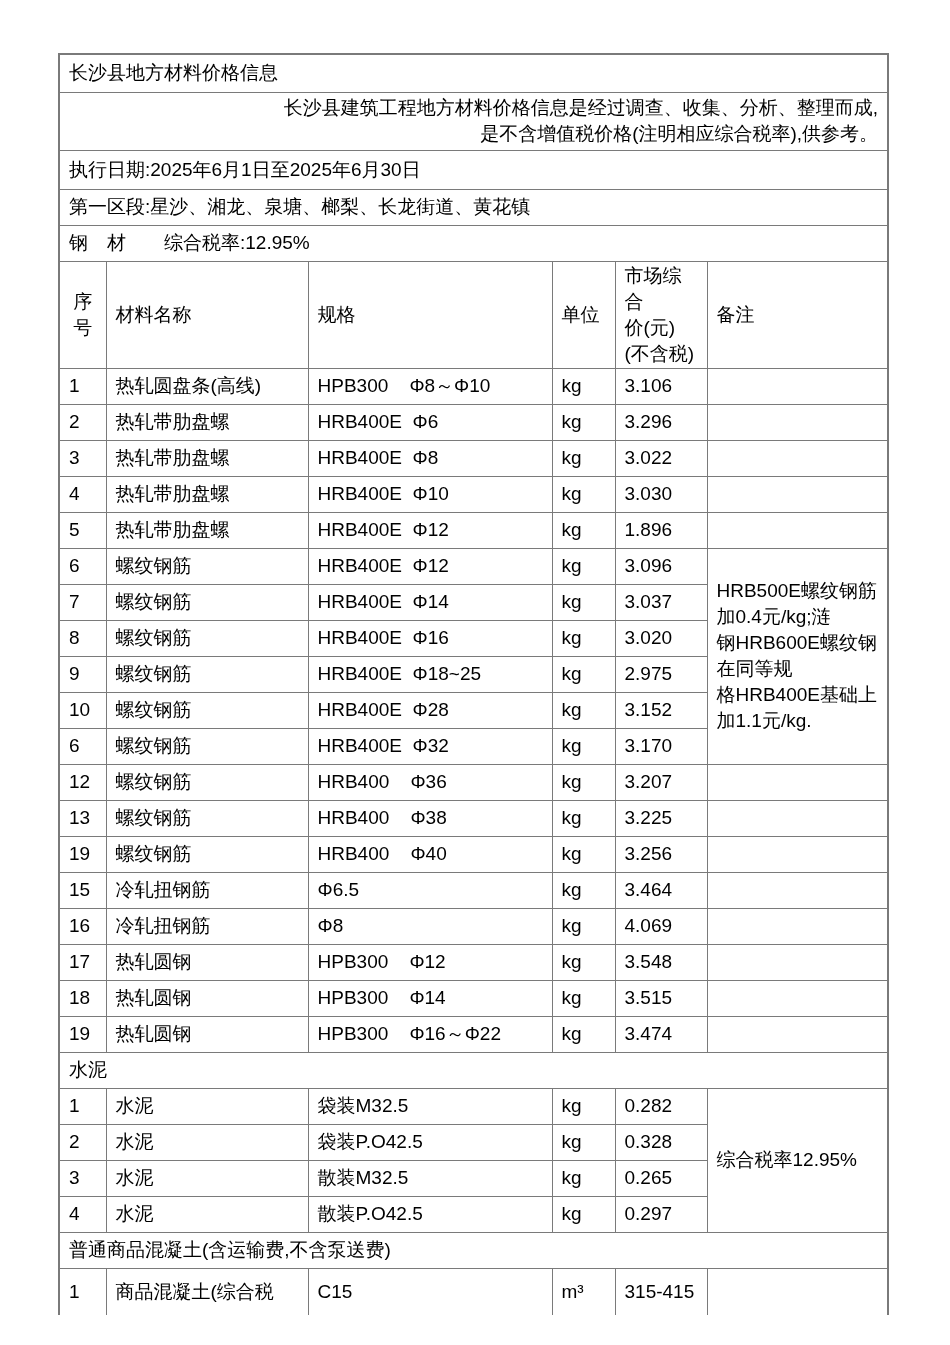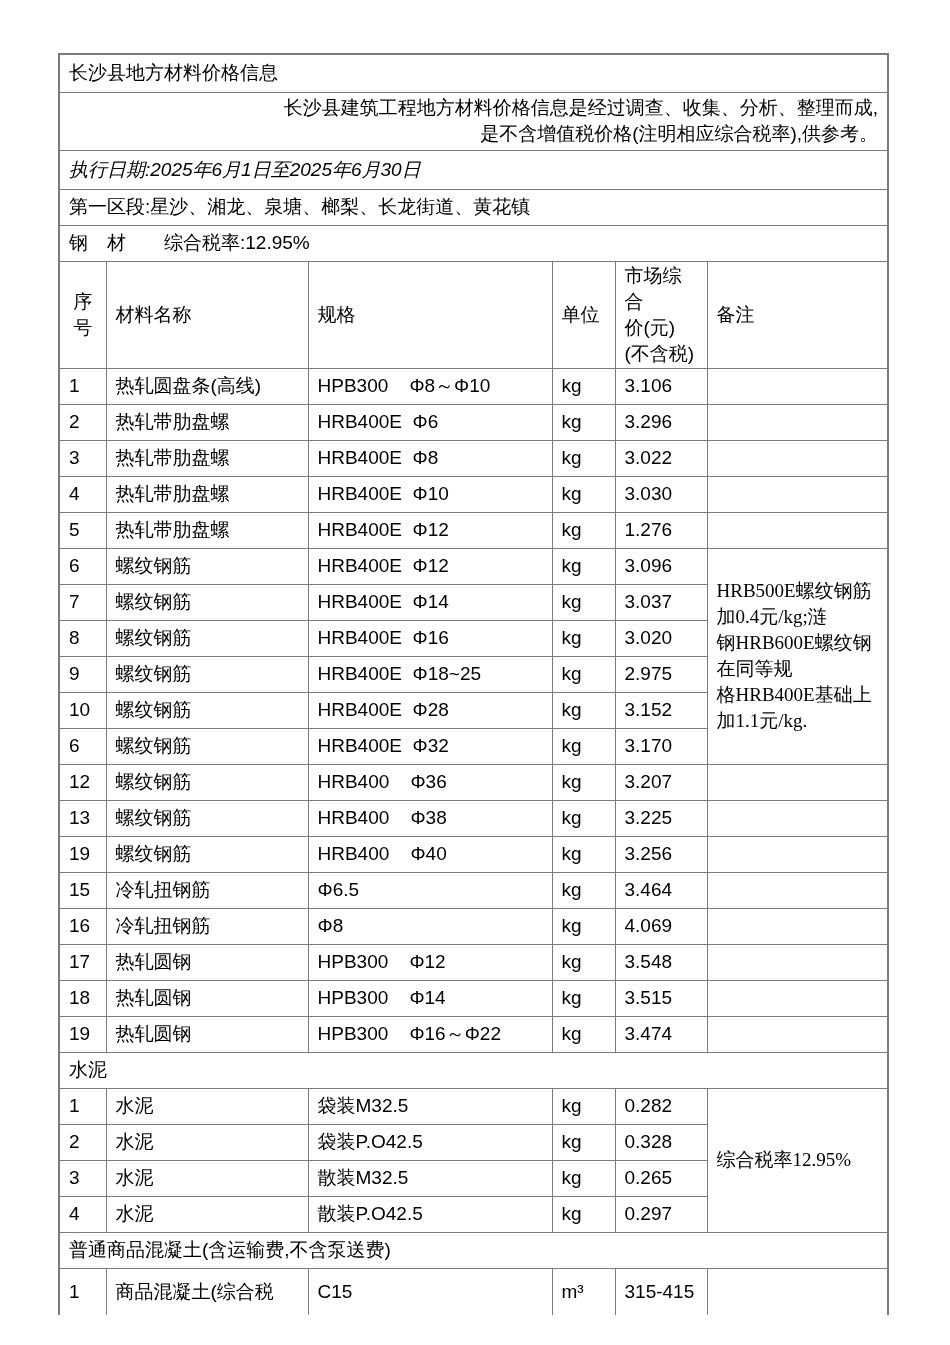--- a/index.html
+++ b/index.html
@@ -27,27 +27,27 @@
     border: 1px solid #7a7a7a;
     padding: 1px 9px;
     vertical-align: middle;
     white-space: pre-wrap;
     overflow: hidden;
     line-height: 26px;
     word-break: break-all;
   }
   tr.h38 { height: 38px; margin-top: 44px; }
   tr.h58 { height: 58px; text-align: right; }
-  tr.h39 { height: 39px; font-style: italic; }
+  tr.h39 { height: 39px; }
   tr.h36 { height: 36px; padding-left: 36px; }
   tr.h79 { height: 79px; }
   tr.h47 { height: 47px; }
   tr.cut td { border-bottom: 0; }
   td.th-no { text-align: center; padding: 1px 2px; }
-  td.c-note { line-height: 26px; font-family: Liberation Serif, serif; }
+  td.c-note { line-height: 26px; }
 </style>
 </head>
 <body>
 
 <div class="sheet">
   <table class="price-table">
     <colgroup>
       <col style="width:47px">
       <col style="width:202px">
       <col style="width:244px">
@@ -113,21 +113,21 @@
           <td>HRB400E  Φ10</td>
           <td>kg</td>
           <td>3.030</td>
           <td class="c-note"></td>
         </tr>
         <tr class="h36">
           <td>5</td>
           <td>热轧带肋盘螺</td>
           <td>HRB400E  Φ12</td>
           <td>kg</td>
-          <td>1.276</td>
+          <td>1.896</td>
           <td class="c-note"></td>
         </tr>
         <tr class="h36">
           <td>6</td>
           <td>螺纹钢筋</td>
           <td>HRB400E  Φ12</td>
           <td>kg</td>
           <td>3.096</td>
           <td class="c-note" rowspan="6">HRB500E螺纹钢筋
 加0.4元/kg;涟

